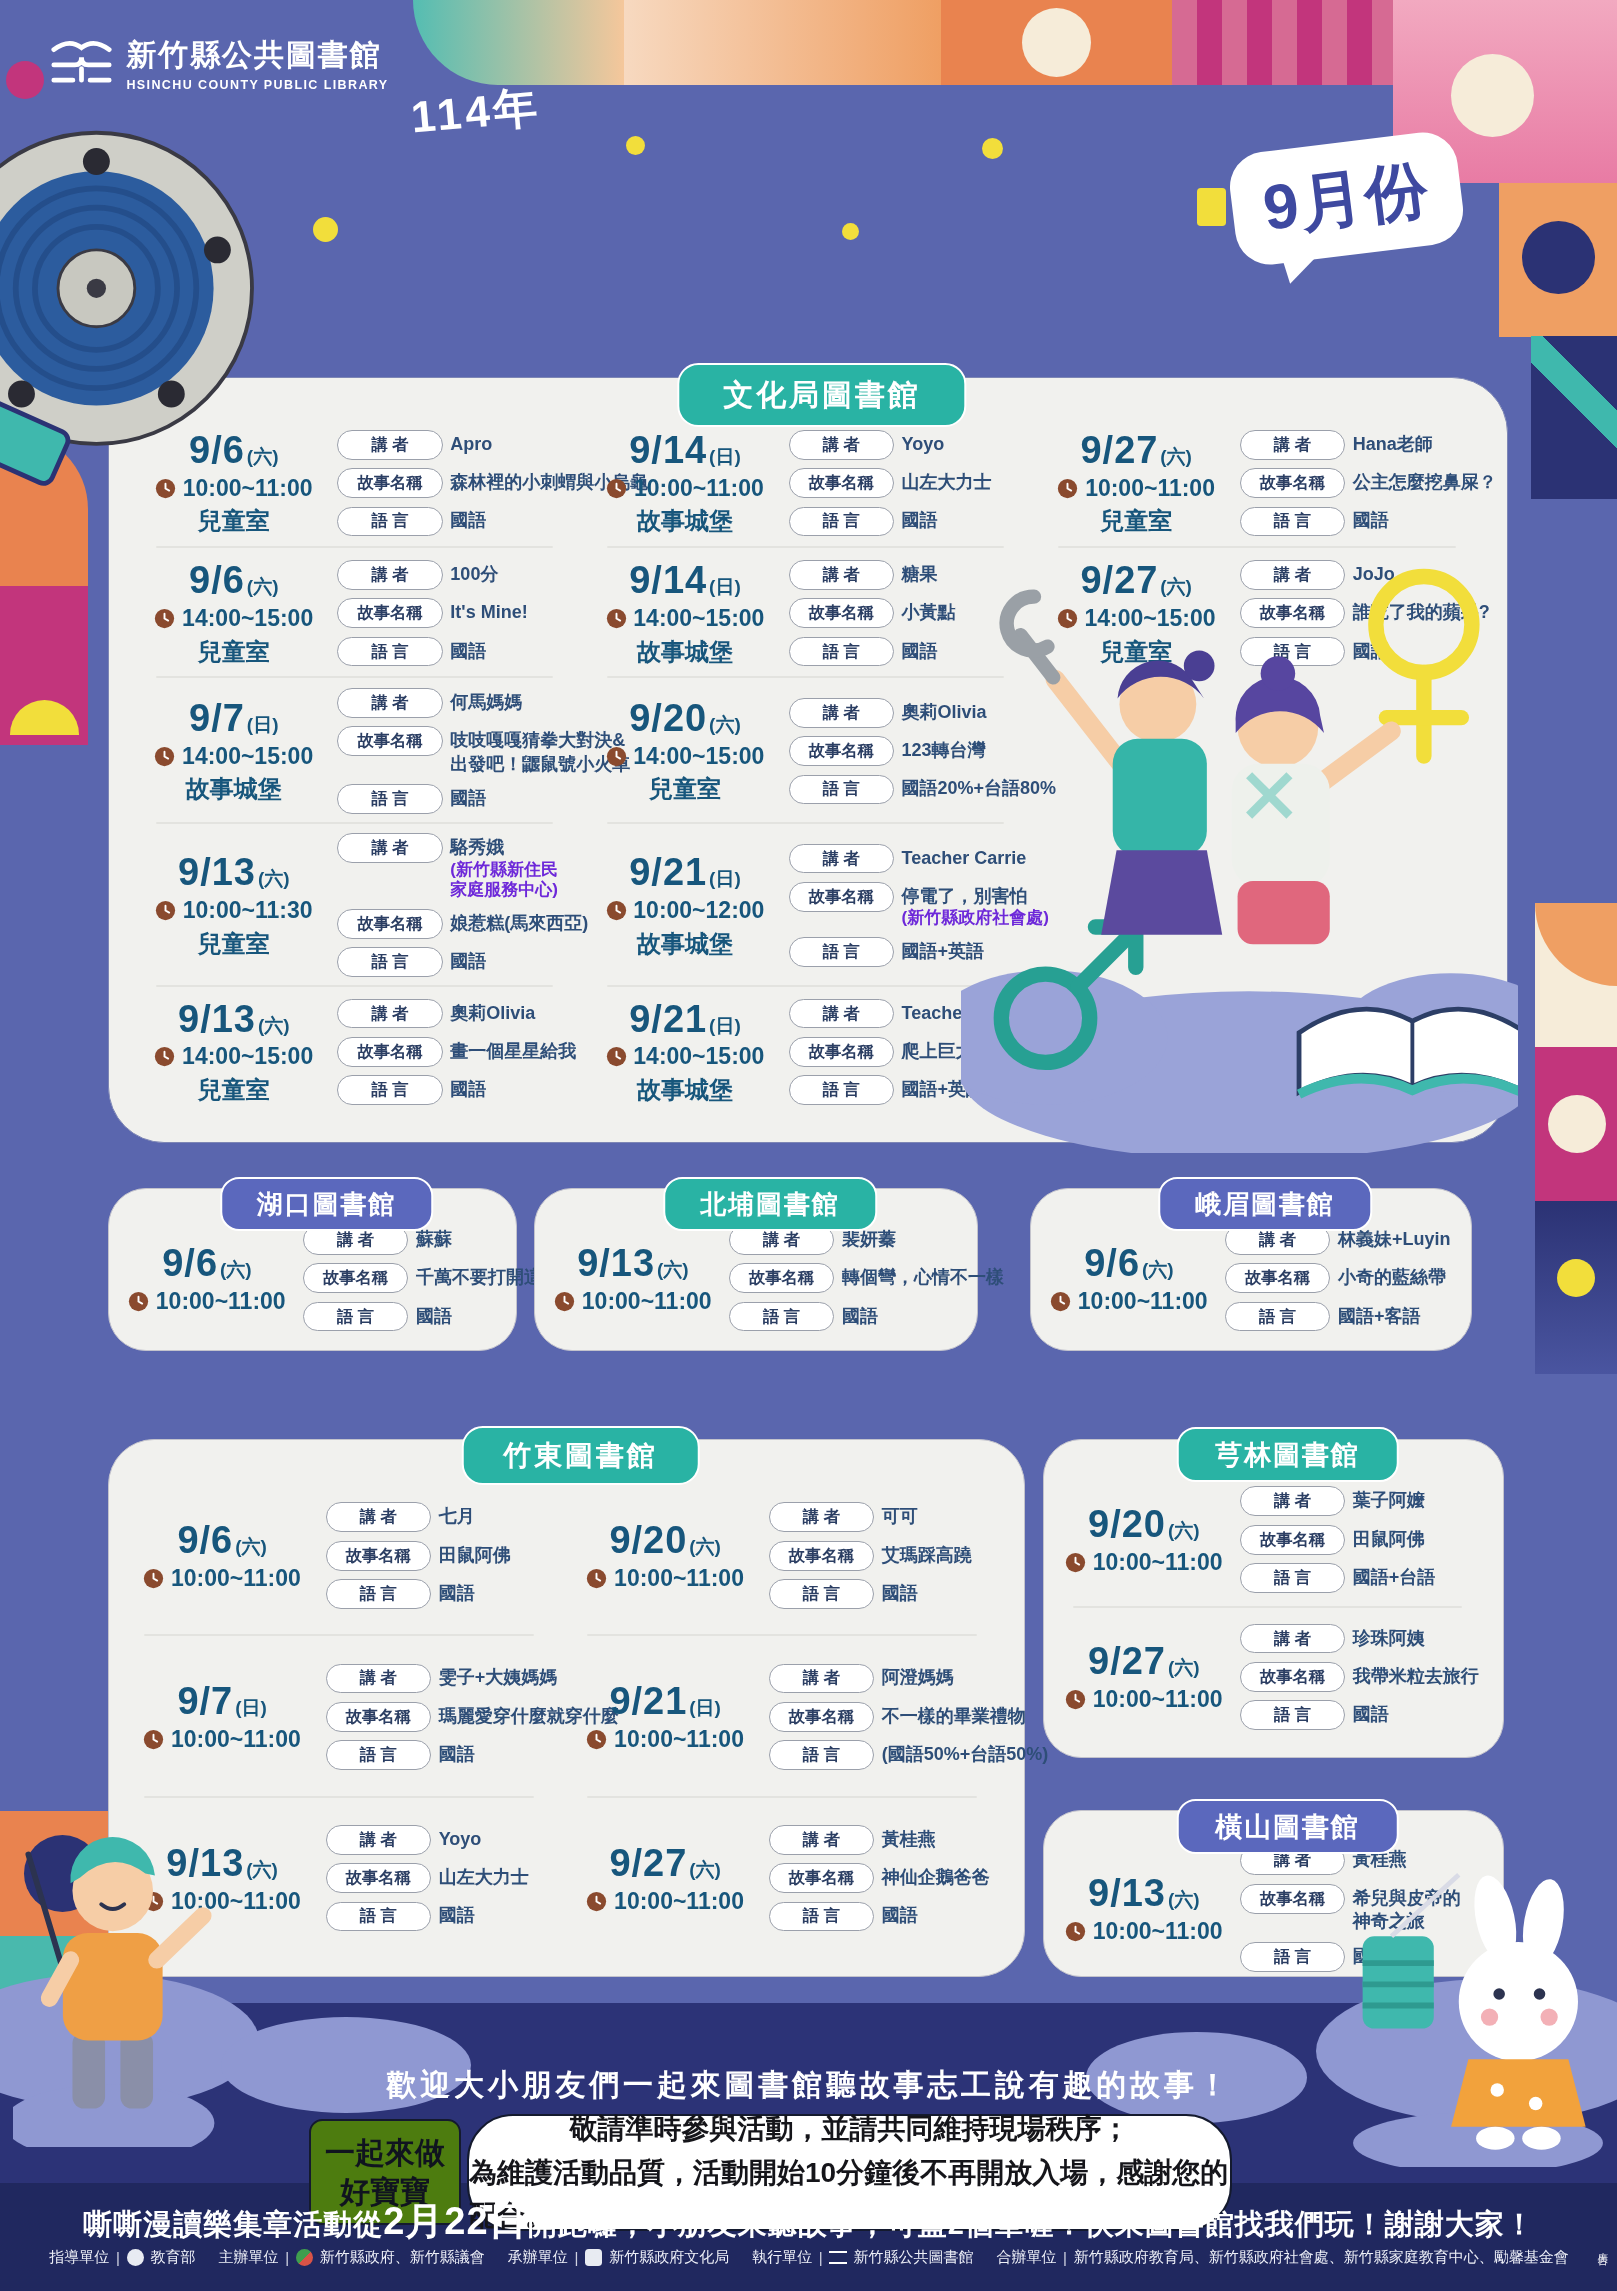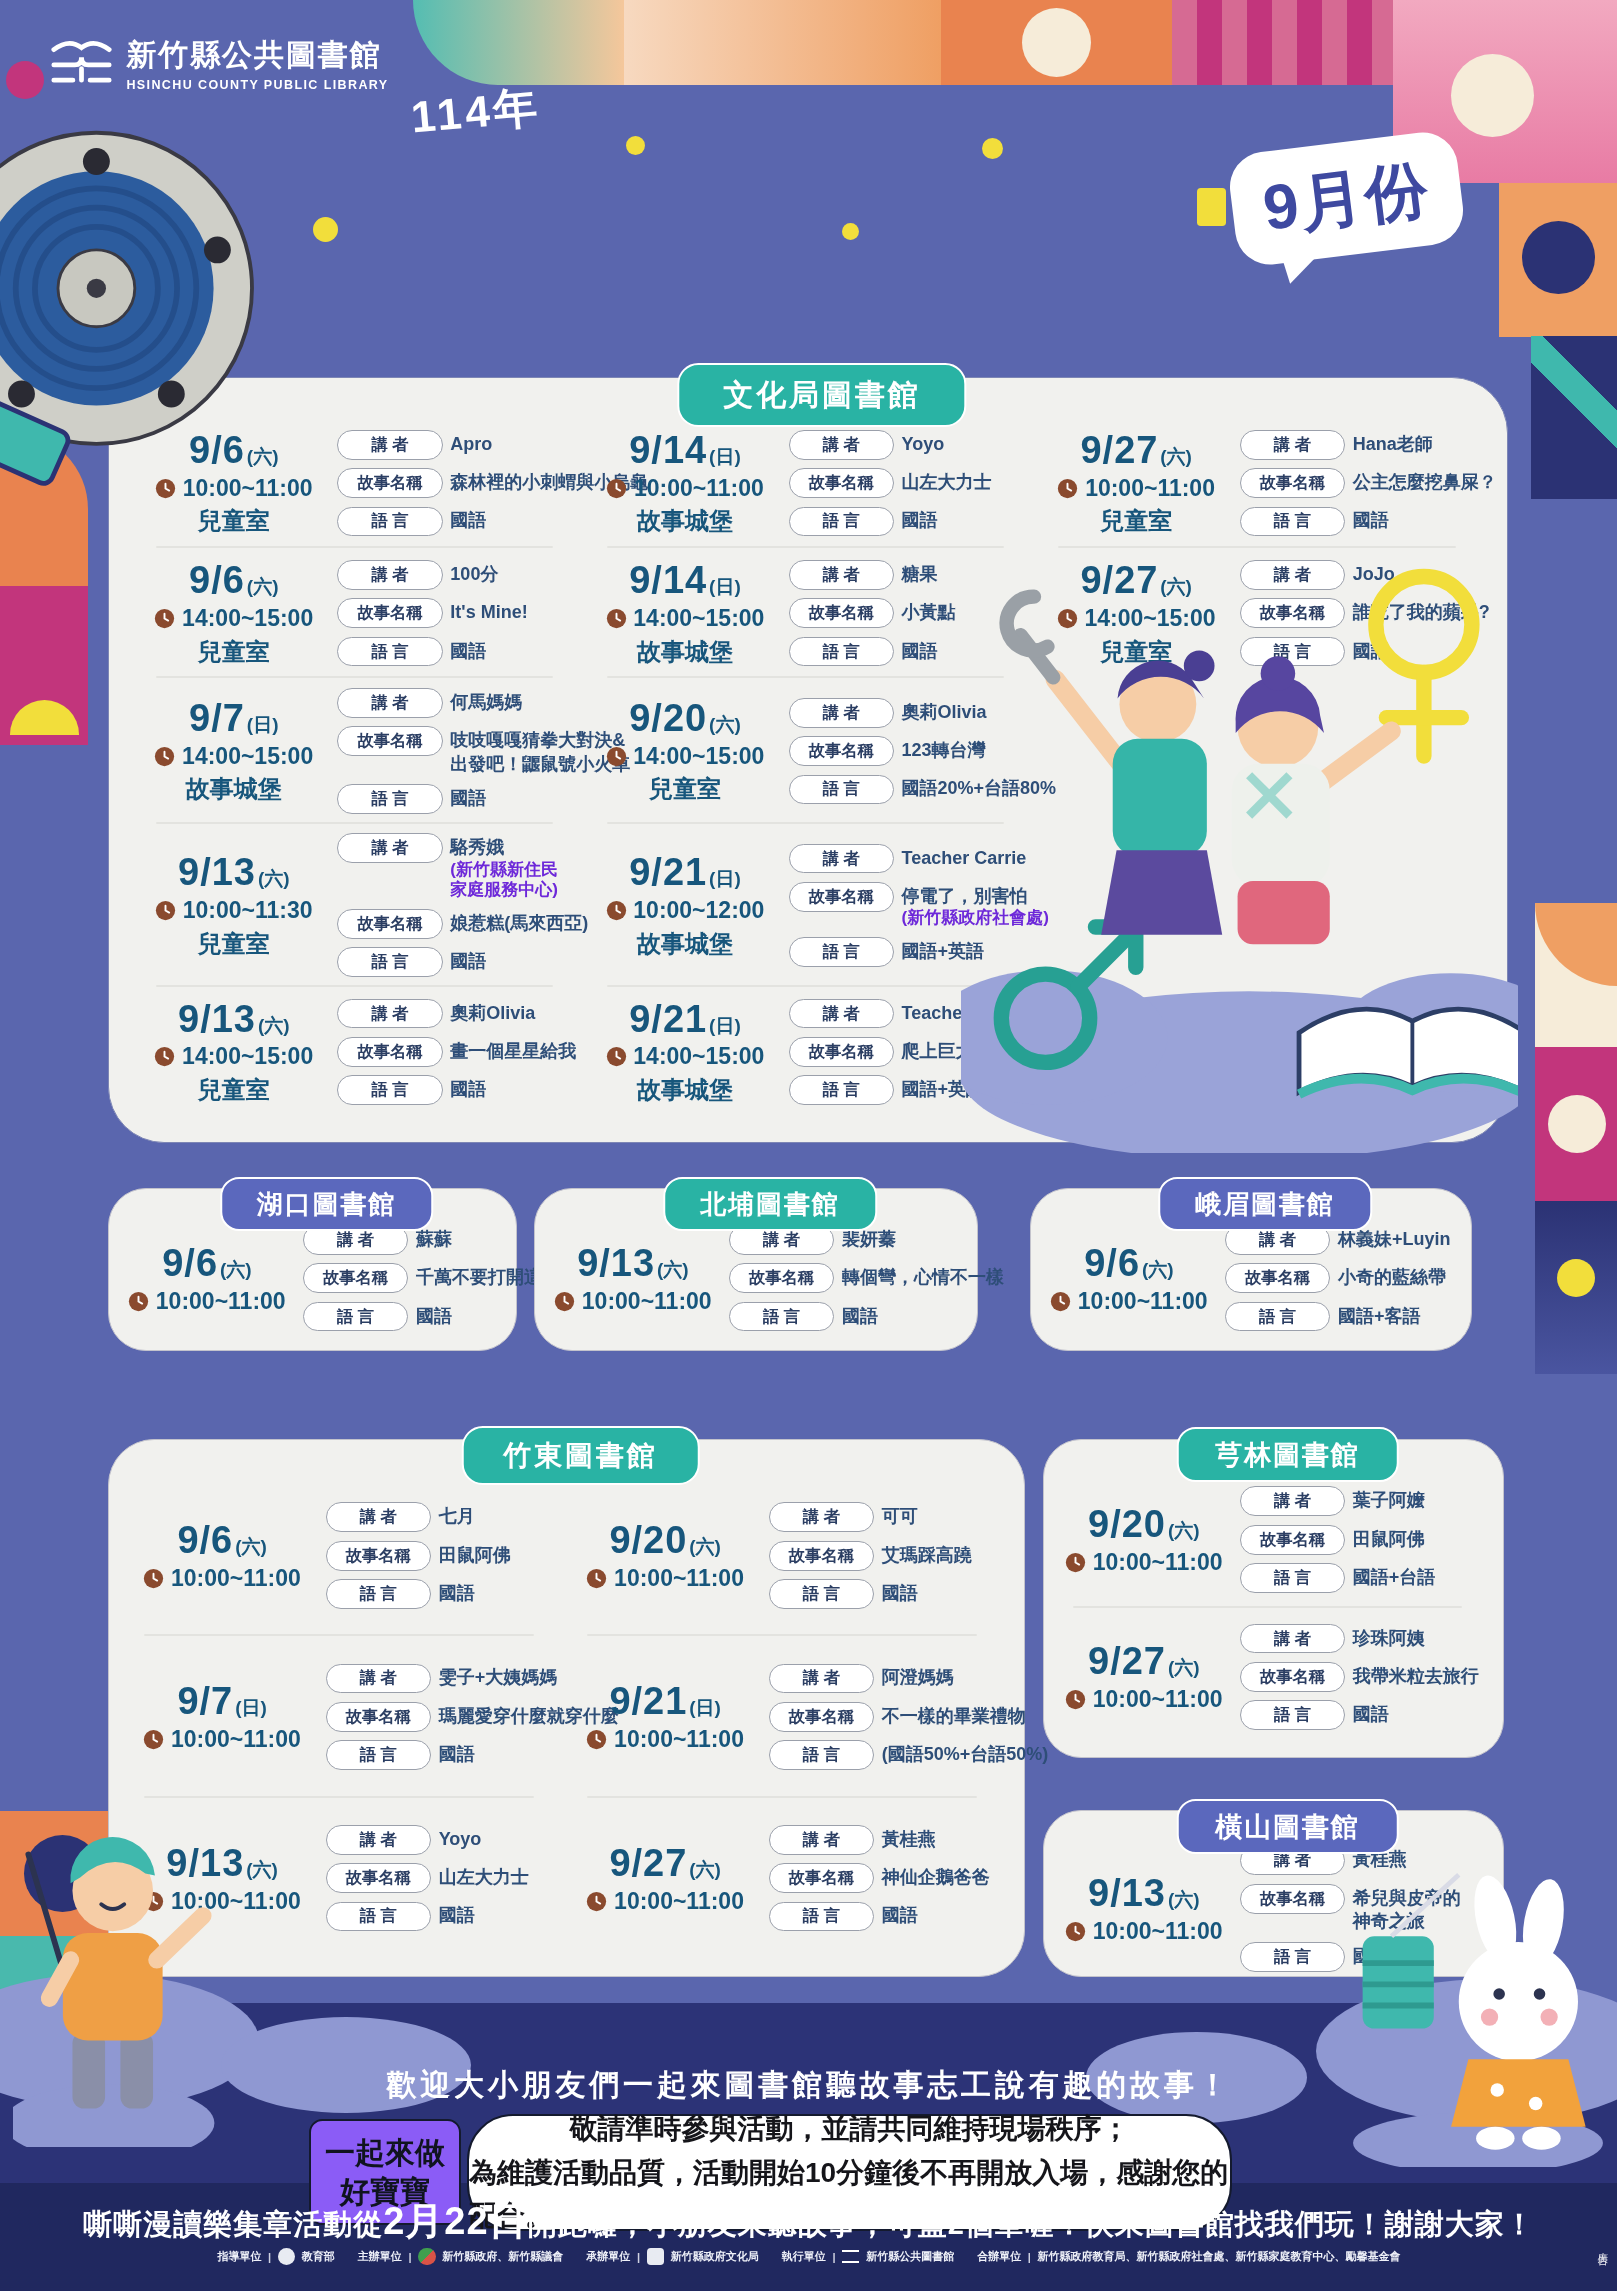--- a/index.html
+++ b/index.html
@@ -98,31 +98,31 @@
   
   .illus-duo{position:absolute;left:961px;top:533px;width:557px;height:620px;z-index:2;pointer-events:none;}
   
   .bottom-band{position:absolute;left:0;top:2003px;width:1618px;height:288px;background:#2c3377;z-index:3;}
   .cloud{position:absolute;border-radius:50%;background:#8f98d2;z-index:3;}
   .c1{left:-58px;top:1974px;width:317px;height:134px;}
   .c2{left:221px;top:2017px;width:250px;height:96px;}
   .c3{left:1316px;top:1979px;width:346px;height:144px;}
   .c4{left:1086px;top:2032px;width:221px;height:91px;}
   .welcome{position:absolute;left:0;top:2065px;width:100%;text-align:center;z-index:4;color:#fff;font-size:30px;font-weight:800;letter-spacing:3.8px;}
-  .notice-badge{position:absolute;left:309px;top:2119px;width:148px;height:102px;background:#8b5cf6;border:2.9px solid #141a2e;border-radius:13.4px;
+  .notice-badge{position:absolute;left:309px;top:2119px;width:148px;height:102px;background:#4d7c0f;border:2.9px solid #141a2e;border-radius:13.4px;
                 display:flex;flex-direction:column;align-items:center;justify-content:center;z-index:4;
                 font-size:30px;font-weight:800;color:#10141f;line-height:1.3;}
   .notice-box{position:absolute;left:467px;top:2114px;width:761px;height:113px;background:#fff;border:2.9px solid #141a2e;border-radius:46px;
               display:flex;flex-direction:column;align-items:center;justify-content:center;z-index:4;
               font-size:28px;font-weight:700;color:#15151a;line-height:1.55;}
   .banner-band{position:absolute;left:0;top:2183px;width:1618px;height:109px;background:#20285f;z-index:3;}
   .banner-text{position:absolute;left:0;top:2196px;width:100%;text-align:center;z-index:4;color:#fff;font-size:29px;font-weight:700;letter-spacing:1px;}
   .banner-text .bdate{font-size:38px;font-weight:800;}
   .footer{position:absolute;left:0;top:2248px;width:100%;display:flex;justify-content:center;align-items:center;gap:23px;z-index:4;
-          color:#eef0f8;font-size:11px;font-weight:700;}
+          color:#eef0f8;font-size:15px;font-weight:400;}
   .f-item{display:flex;align-items:center;gap:6.7px;white-space:nowrap;}
   .f-item .sep{opacity:.85;}
   .org-icon{display:inline-block;width:17.3px;height:17.3px;border-radius:50%;}
   .icon-moe{background:#e8ebf2;}
   .icon-gov{background:linear-gradient(135deg,#3f9e4e 50%,#d95347 50%);}
   .icon-culture{background:#e8ebf2;border-radius:3.8px;}
   .icon-lib{background:transparent;border-top:2.9px solid #fff;border-bottom:2.9px solid #fff;height:9.6px;border-radius:0;}
   .ad-label{position:absolute;right:7.7px;top:2244px;z-index:5;color:#fff;font-size:10.6px;writing-mode:vertical-rl;letter-spacing:1.9px;opacity:.9;}
   .char{position:absolute;z-index:4;pointer-events:none;}
   .char-man{left:13.4px;top:1816px;}

